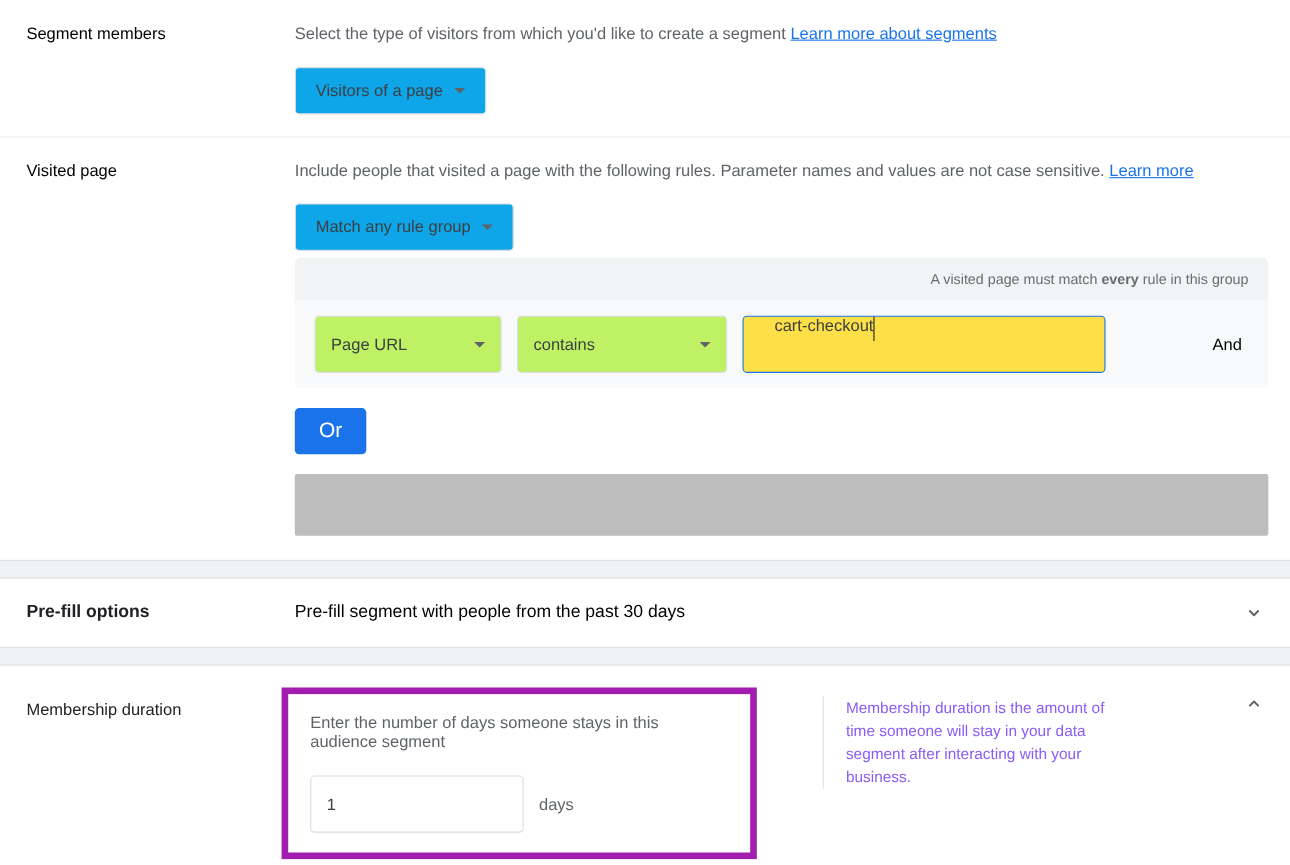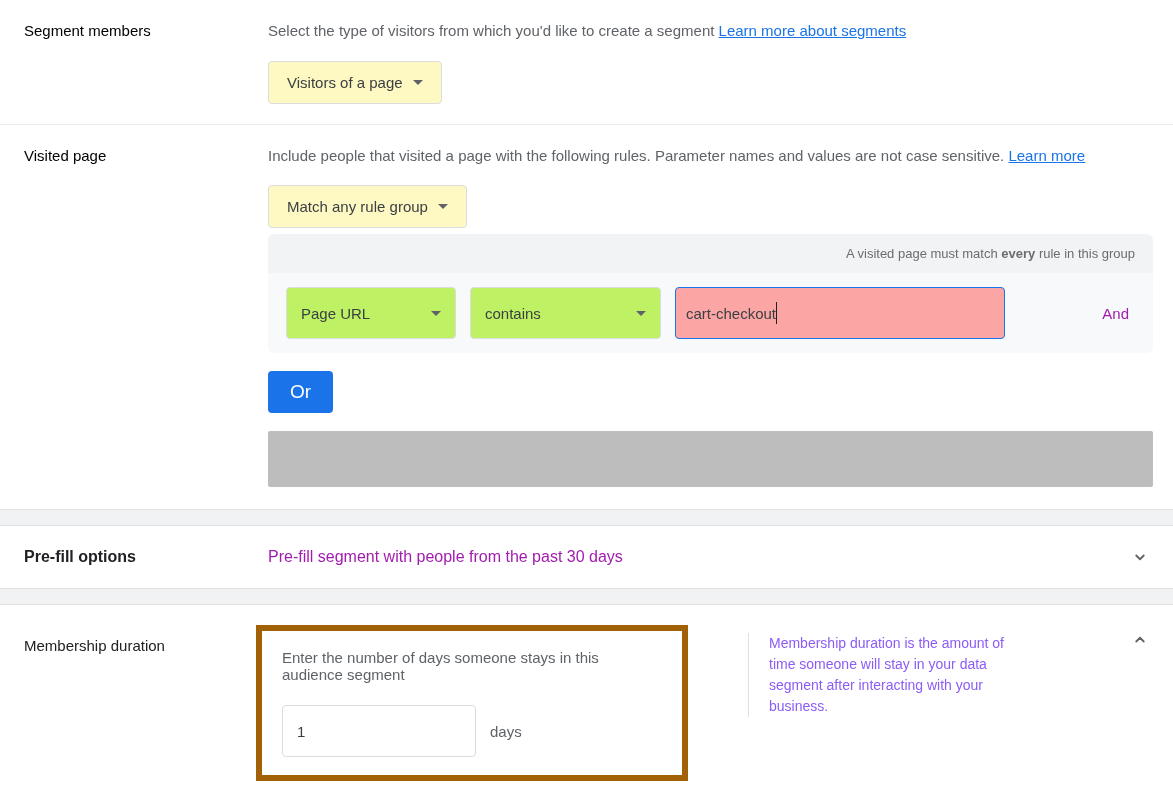--- a/index.html
+++ b/index.html
@@ -37,21 +37,21 @@
     color: #1a73e8;
     text-decoration: underline;
     cursor: pointer;
   }
   .select-btn {
     display: inline-flex;
     align-items: center;
     gap: 10px;
     border: 1px solid #dadce0;
     border-radius: 4px;
-    background: #fef9c3;
+    background: #0ea5e9;
     padding: 12px 18px;
     font-size: 15px;
     color: #3c4043;
     cursor: pointer;
   }
   .caret-down {
     width: 0; height: 0;
     border-left: 5px solid transparent;
     border-right: 5px solid transparent;
     border-top: 5px solid #5f6368;
@@ -86,34 +86,34 @@
     color: #3c4043;
     cursor: pointer;
   }
   .rule-dd.attr { width: 170px; }
   .rule-dd.op   { width: 191px; }
   .rule-input {
     flex: 0 0 330px;
     height: 52px;
     border: 1px solid #1a73e8;
     border-radius: 4px;
-    padding: 0 10px;
-    font-size: 15px;
-    background: #fca5a5;
-    display: flex;
-    align-items: center;
+    padding: 0 28px;
+    font-size: 15px;
+    background: #fde047;
+    display: flex;
+    align-items: flex-start;
     position: relative;
   }
   .rule-input .caret-cursor {
     width: 1px; height: 22px; background: #202124;
     display: inline-block;
   }
   .and-link {
     margin-left: auto;
-    color: #a21caf;
+    color: #000000;
     font-size: 15px;
     cursor: pointer;
     padding-right: 6px;
   }
   .or-btn {
     display: inline-block;
     background: #1a73e8;
     color: #fff;
     font-size: 19px;
     font-weight: 500;
@@ -140,42 +140,42 @@
     padding: 22px 24px;
     font-size: 16px;
   }
   .prefill-label {
     width: 244px;
     font-weight: 700;
     color: #202124;
   }
   .prefill-desc {
     flex: 1;
-    color: #a21caf;
+    color: #000000;
   }
   .chevron {
     width: 18px; height: 18px;
     border: none;
     position: relative;
     cursor: pointer;
   }
   .chevron svg { display: block; }
   .membership-wrap {
     display: flex;
     padding: 20px 24px 24px 24px;
     align-items: flex-start;
   }
   .membership-label {
     width: 232px;
     font-size: 15px;
     color: #202124;
     padding-top: 12px;
   }
   .red-box {
-    border: 6px solid #a16207;
+    border: 6px solid #a21caf;
     padding: 14px 20px 18px 20px;
     width: 432px;
   }
   .red-box .field-desc {
     font-size: 15px;
     color: #5f6368;
     margin-bottom: 22px;
     margin-top: 4px;
   }
   .days-row {

